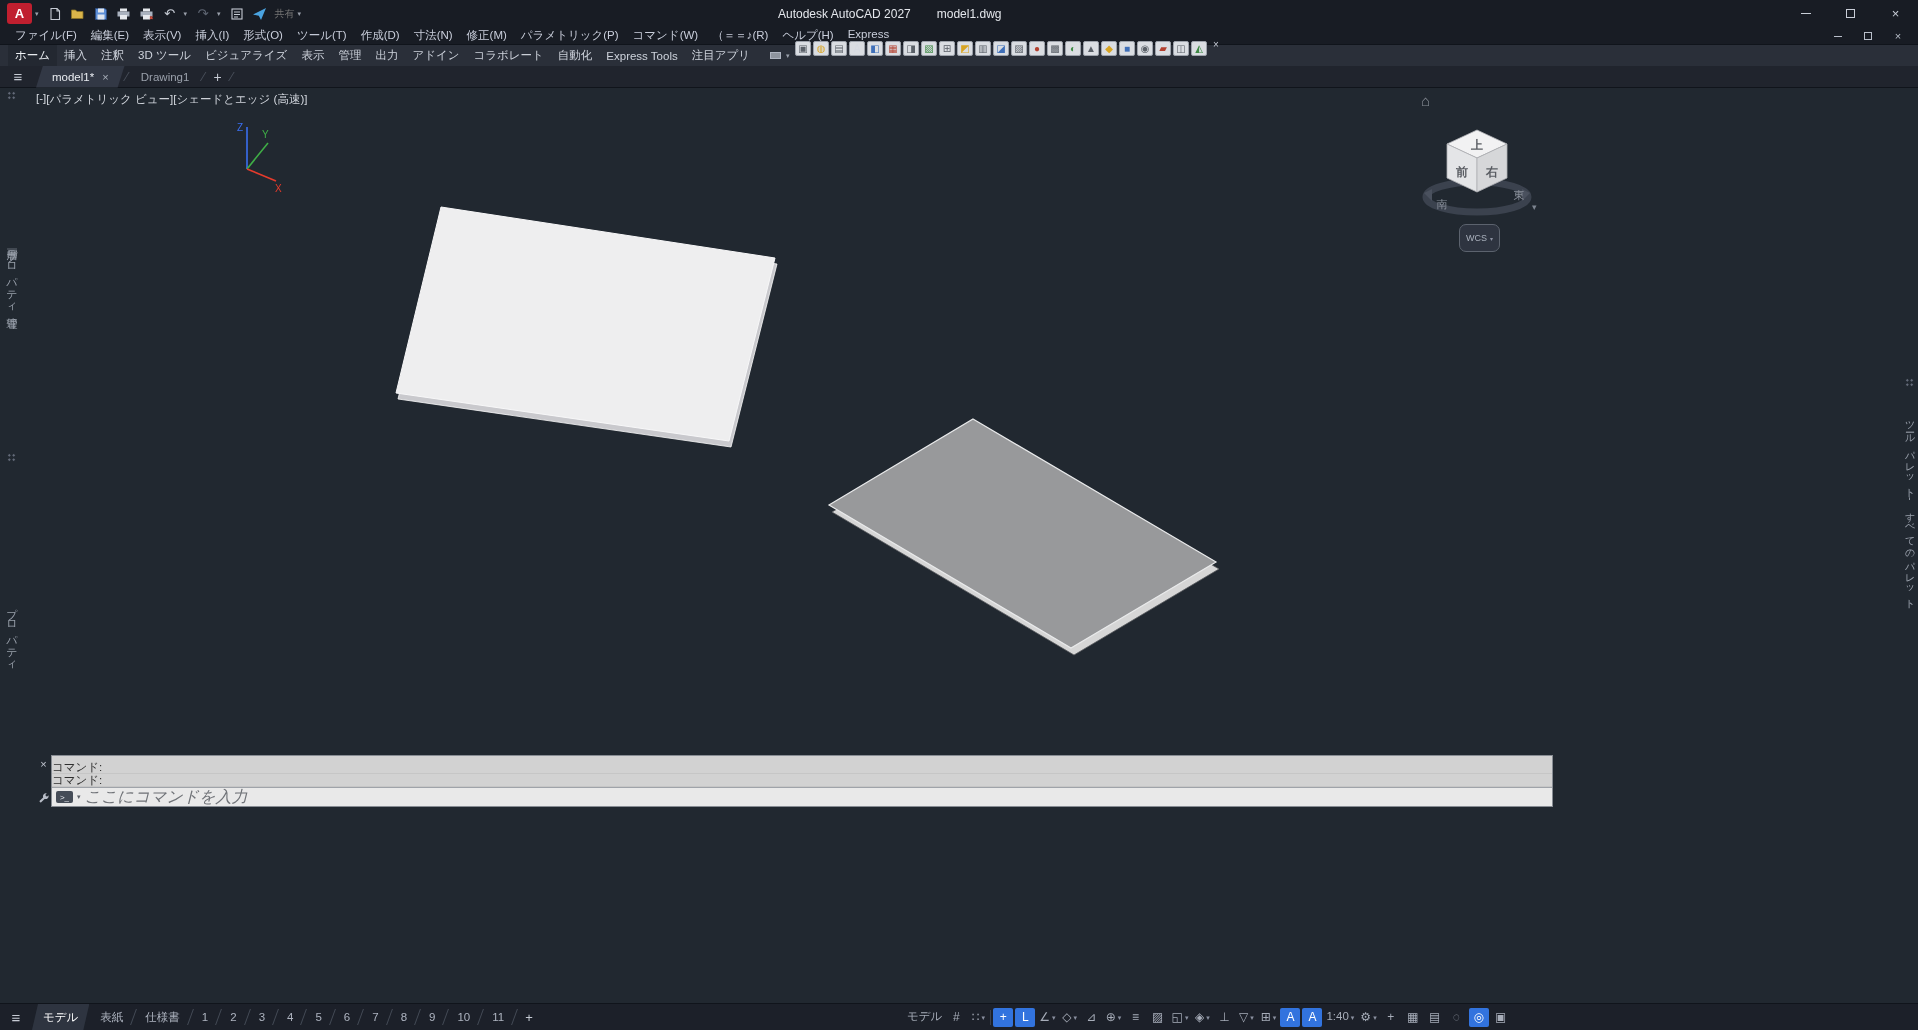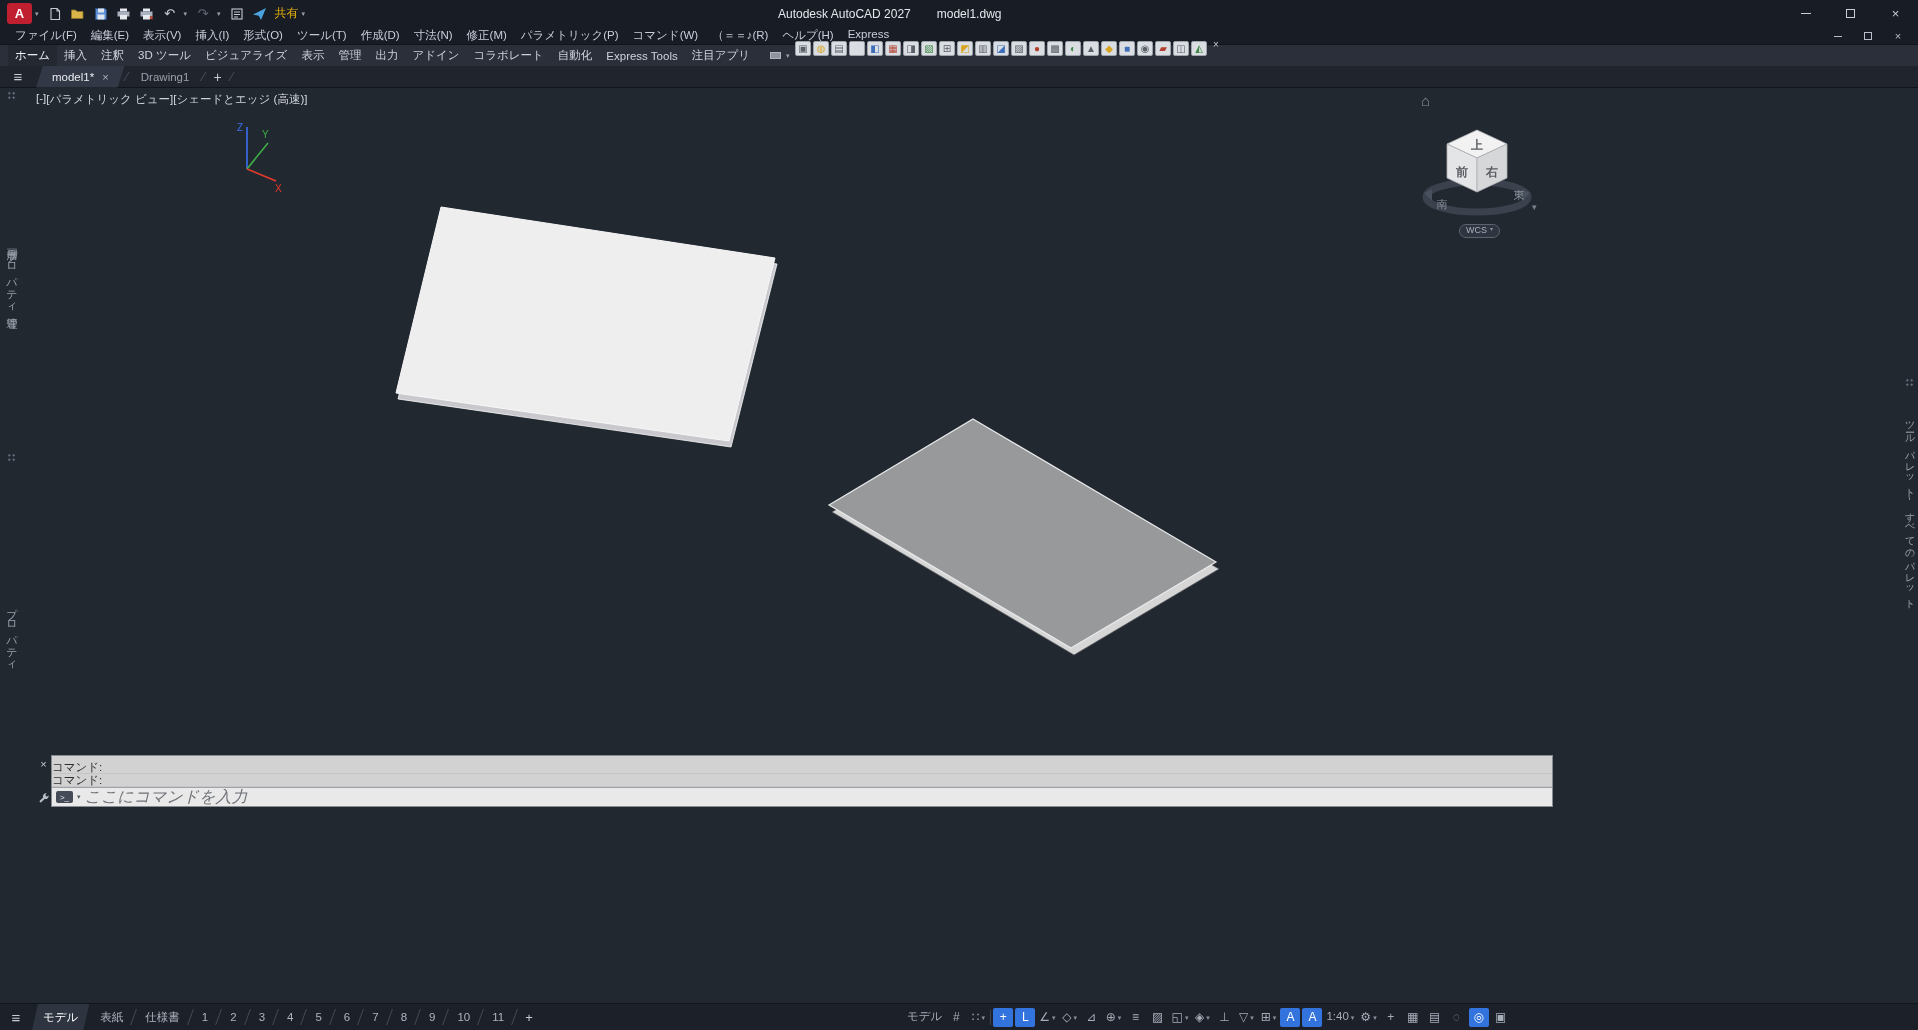--- a/index.html
+++ b/index.html
@@ -9,21 +9,21 @@
 
 
 .titlebar{position:absolute;left:0;top:0;width:100%;height:27px;background:#181c24;display:flex;align-items:center}
 .qat{display:flex;align-items:center;gap:1px;padding-left:7px;height:100%}
 .logo{width:25px;height:21px;background:#c01f2f;border-radius:3px;color:#fff;font-weight:bold;font-size:13px;display:flex;align-items:center;justify-content:center}
 .dd7{font-size:7px;color:#9aa0ab;margin:0 4px 0 2px}
 .qbtn{width:22px;height:21px;display:flex;align-items:center;justify-content:center;border-radius:2px}
 .qbtn svg{display:block}
 .undo-g{font-size:13px;color:#c6cbd4;line-height:1}
 .redo-g{font-size:13px;color:#5f6673;line-height:1}
-.qtext{font-size:12px;color:#eab308;margin-left:3px}
+.qtext{font-size:10px;color:#737373;margin-left:3px}
 .title{position:absolute;left:778px;top:0;height:27px;display:flex;align-items:center;gap:26px;font-size:12px;color:#e4e7ec}
 .winbtns{position:absolute;right:0;top:0;height:27px;display:flex}
 .wbtn{width:45px;height:27px;display:flex;align-items:center;justify-content:center;color:#c9ced8;font-size:13px}
 .minbar{width:10px;height:1px;background:#c9ced8}
 .maxbox{width:9px;height:9px;border:1px solid #c9ced8}
 
 
 .menubar{position:absolute;left:0;top:27px;width:100%;height:18px;background:#181c24;border-bottom:1px solid #10141b;display:flex;align-items:center}
 .menu-items{display:flex;padding-left:8px}
 .menu-item{font-size:11.5px;color:#c9cedb;padding:0 7px;cursor:default;white-space:nowrap}
@@ -54,21 +54,21 @@
 
 
 .main{position:absolute;left:0;top:88px;width:100%;height:915px;background:#212830}
 .plates{position:absolute;left:0;top:0}
 .vplabel{position:absolute;left:36px;top:4px;font-size:11.5px;color:#d3d7de;display:flex;cursor:pointer}
 .vp-seg::before{content:"["}
 .vp-seg::after{content:"]"}
 .ucs-svg{position:absolute;left:215px;top:30px}
 .vcube-svg{position:absolute;left:1420px;top:30px;cursor:pointer}
 .home-ic{position:absolute;left:1421px;top:4px;font-size:15px;color:#8b9199;cursor:pointer}
-.wcs-pill{position:absolute;left:1459px;top:136px;height:14px;padding:0 6px;border:1px solid #5c636e;border-radius:7px;background:#2e3440;display:flex;align-items:flex-start;gap:3px;font-size:9px;color:#aab1bc;cursor:pointer}
+.wcs-pill{position:absolute;left:1459px;top:136px;height:28px;padding:0 6px;border:1px solid #5c636e;border-radius:7px;background:#2e3440;display:flex;align-items:center;gap:3px;font-size:9px;color:#aab1bc;cursor:pointer}
 .wcs-pill .dd{font-size:6px;color:#8a90a0}
 
 
 .lrail{position:absolute;left:2px;width:19px;display:flex;flex-direction:column;align-items:center;padding-top:3px;cursor:pointer}
 .l1{top:0;height:360px}
 .l2{top:362px;height:352px}
 .rrail{position:absolute;right:1px;top:290px;width:15px;height:250px;display:flex;flex-direction:column;align-items:center;cursor:pointer}
 .grip{width:9px;height:9px;background-image:radial-gradient(#6a7180 1px,transparent 1.2px);background-size:4.5px 4.5px;margin-bottom:4px}
 .vtext{writing-mode:vertical-rl;font-size:11px;color:#9aa1ac;letter-spacing:1px;margin:auto 0;white-space:nowrap}
 .rrail .vtext{font-size:10px}

